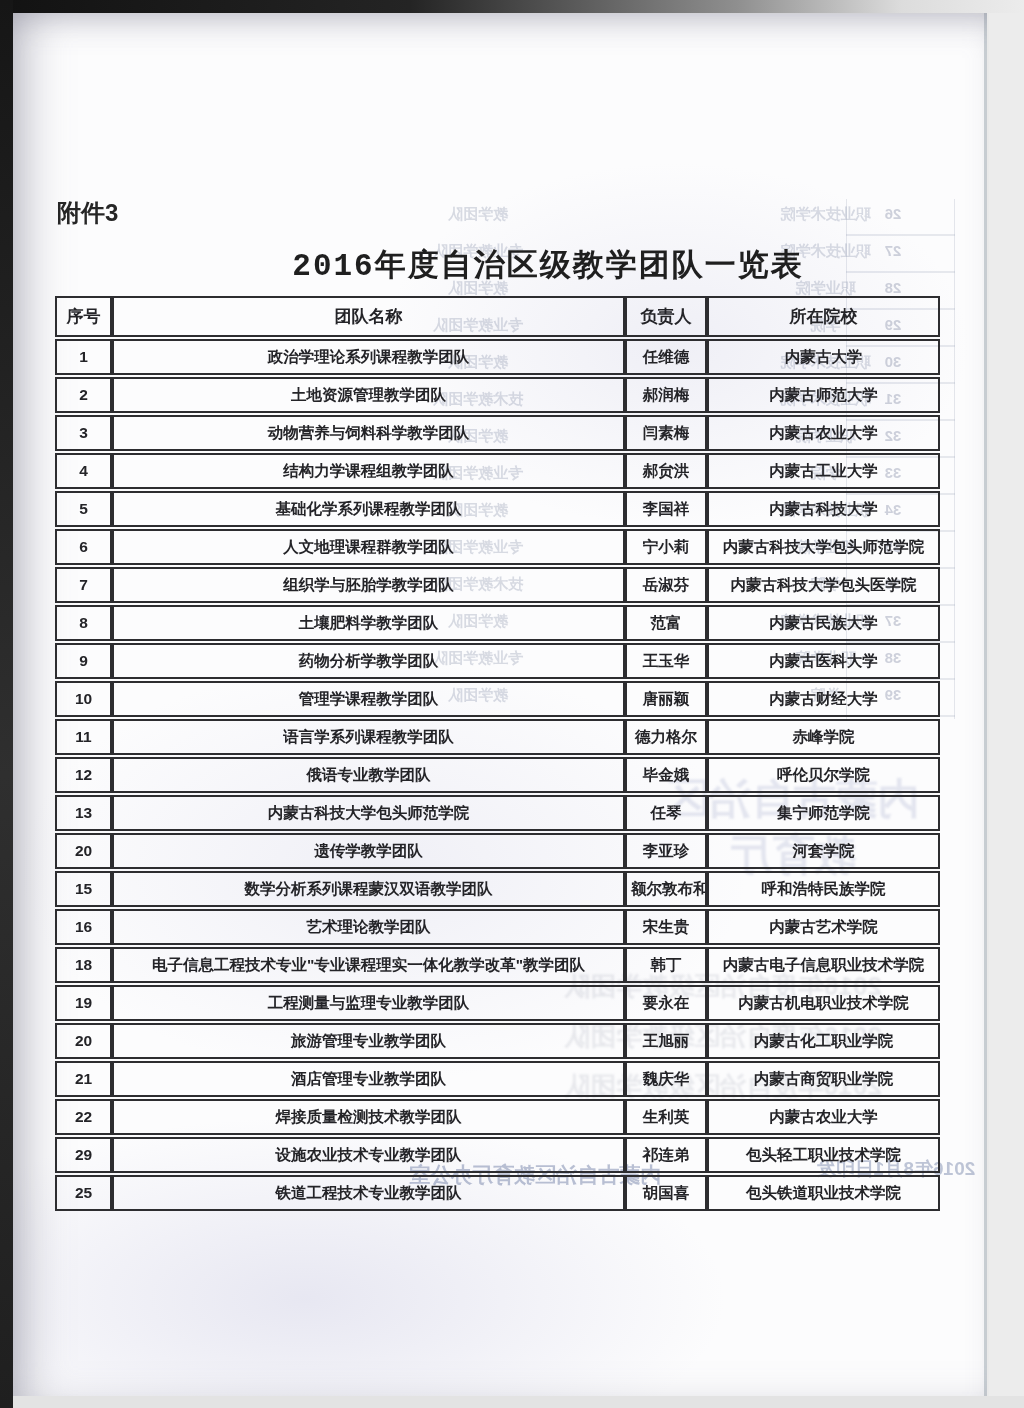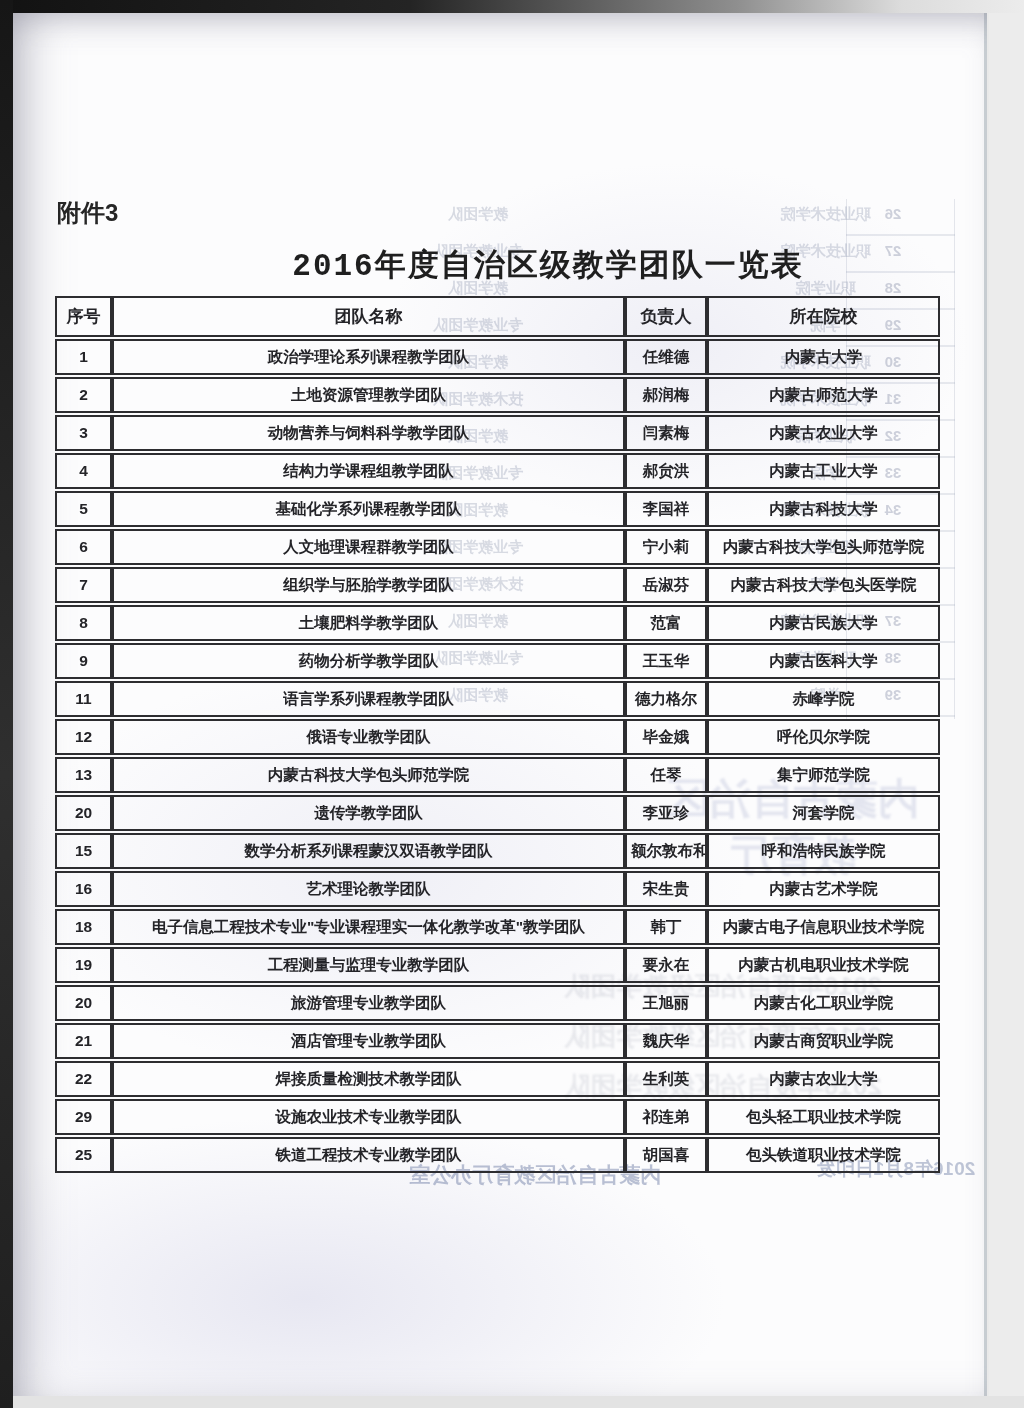--- a/index.html
+++ b/index.html
@@ -203,20 +203,26 @@
             <td class="c2">范富</td>
             <td class="c3">内蒙古民族大学</td>
           </tr>
           <tr>
             <td class="c0">9</td>
             <td class="c1">药物分析学教学团队</td>
             <td class="c2">王玉华</td>
             <td class="c3">内蒙古医科大学</td>
           </tr>
           <tr>
+            <td class="c0">10</td>
+            <td class="c1">管理学课程教学团队</td>
+            <td class="c2">唐丽颖</td>
+            <td class="c3">内蒙古财经大学</td>
+          </tr>
+          <tr>
             <td class="c0">11</td>
             <td class="c1">语言学系列课程教学团队</td>
             <td class="c2">德力格尔</td>
             <td class="c3">赤峰学院</td>
           </tr>
           <tr>
             <td class="c0">12</td>
             <td class="c1">俄语专业教学团队</td>
             <td class="c2">毕金娥</td>
             <td class="c3">呼伦贝尔学院</td>

